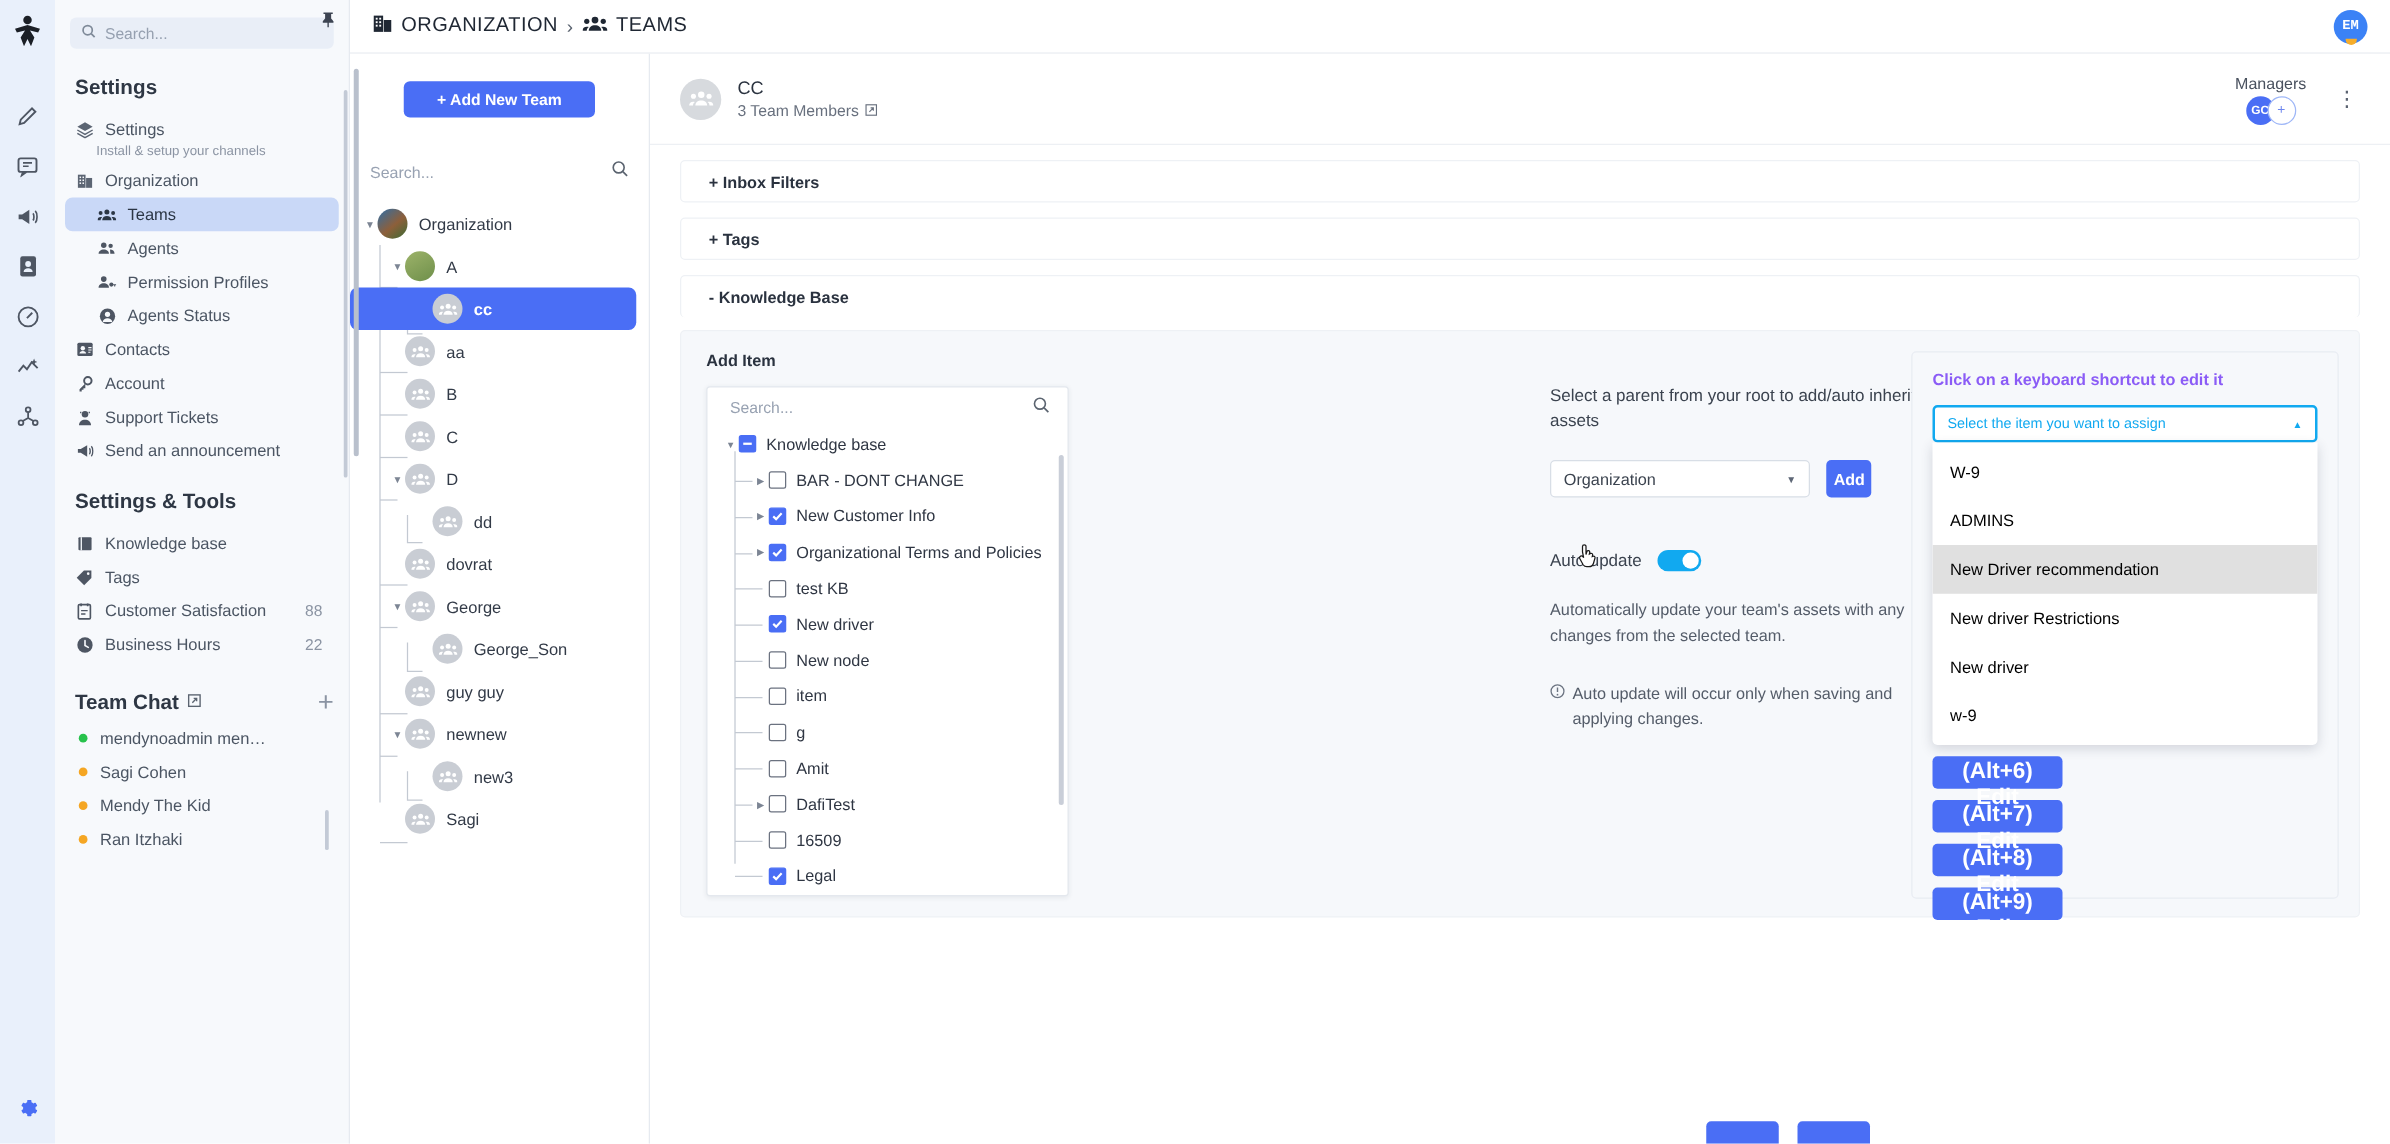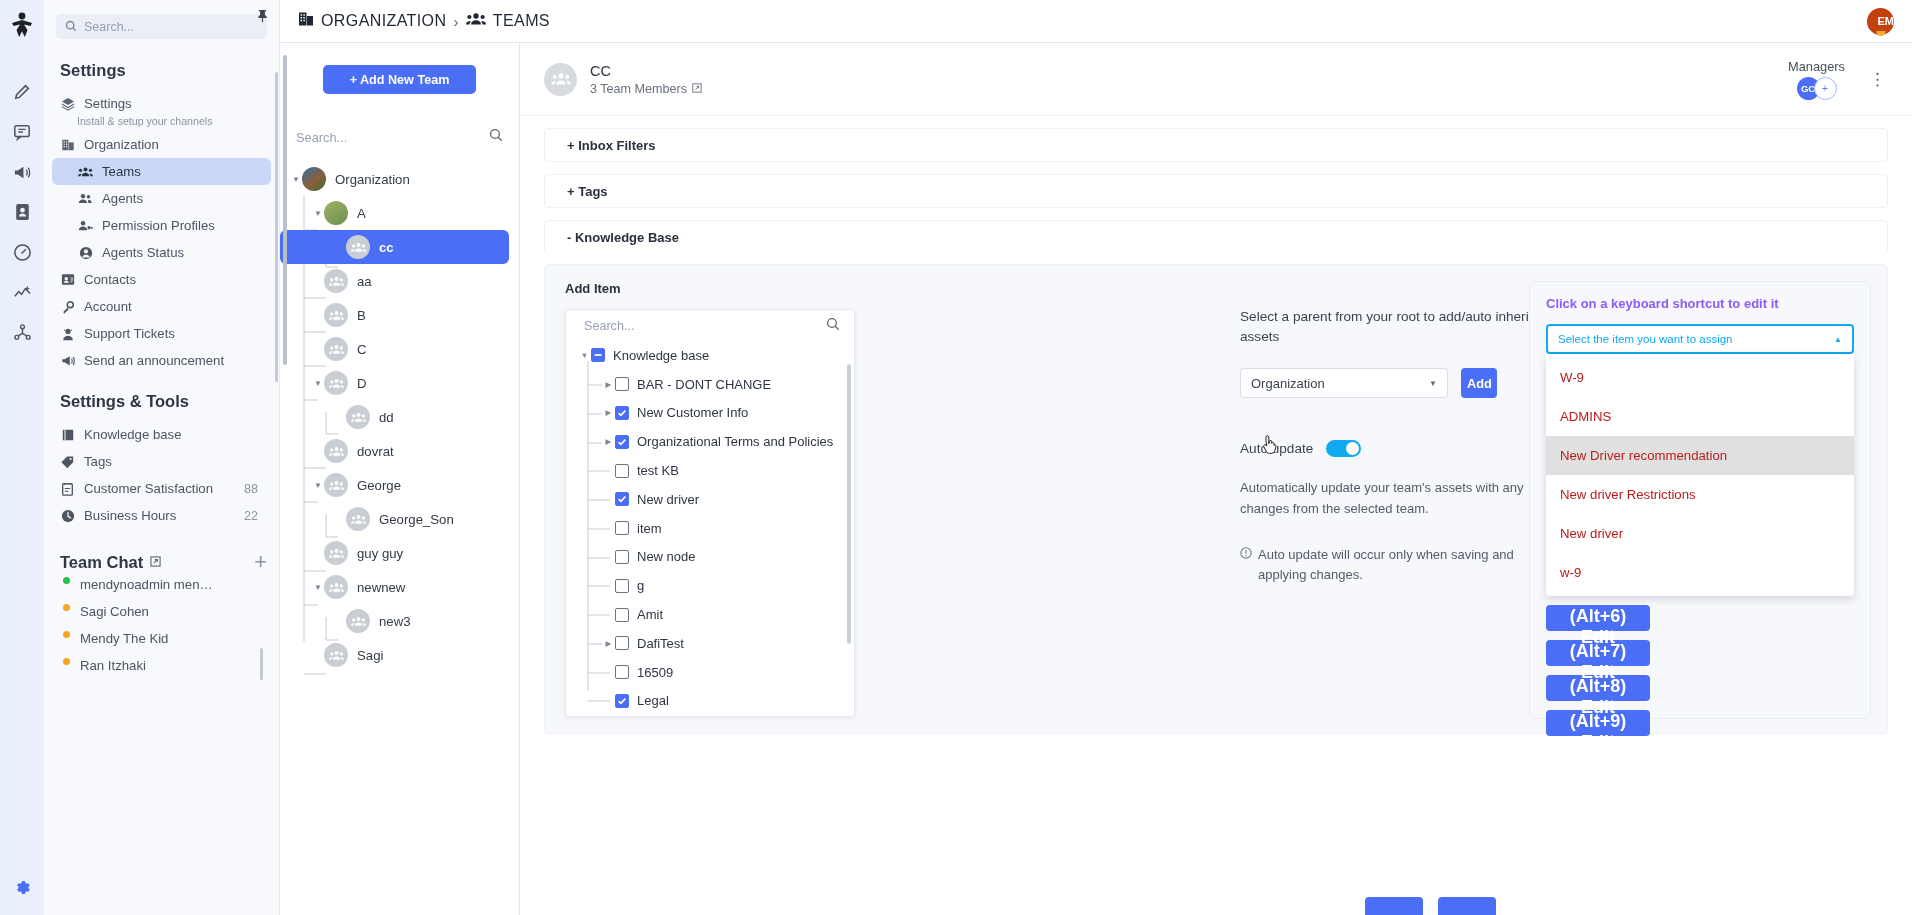--- a/index.html
+++ b/index.html
@@ -75,21 +75,21 @@
   
   .tc-head {
     display:flex; align-items:center; margin:22px 12px 4px 16px;
   }
   .tc-head .t { font-size:16.5px; font-weight:600; color:#2e3744; }
   .tc-head .ext { margin-left:7px; color:#5b6personally; }
   .tc-head .plus {
     margin-left:auto; font-size:22px; color:#8b94a3; line-height:1; cursor:pointer;
   }
   .tc-row {
-    display:flex; gap:10px;
+    display:flex; align-items:center; gap:10px;
     height:27px; padding-left:19px; font-size:13.2px; color:#4b5563; cursor:pointer;
   }
   .dot { width:7px; height:7px; border-radius:50%; flex:none; }
   .side-scroll {
     position:absolute; right:1px; top:72px; width:3px; height:310px;
     background:#c3cad6; border-radius:2px;
   }
   .side-scroll2 {
     position:absolute; right:16px; top:648px; width:3px; height:32px;
     background:#c3cad6; border-radius:2px;
@@ -101,23 +101,24 @@
     background:#fff; border-bottom:1px solid #e6eaf0;
     display:flex; align-items:center; padding:0 18px;
   }
   #topbar .bc {
     display:flex; align-items:center; gap:7px;
     font-size:16px; font-weight:500; color:#1f2733; letter-spacing:.4px;
   }
   #topbar .chev { color:#59626f; font-size:15px; }
   .avatar-em {
     margin-left:auto; width:27px; height:27px; border-radius:50%;
-    background:#c2410c; color:#fff; font-size:11px; font-weight:600;
-    display:flex; align-items:center; justify-content:flex-end; position:relative;
+    background:#3b82f6; color:#fff; font-size:11px; font-weight:600;
+    display:flex; align-items:center; justify-content:center; position:relative;
     cursor:pointer;
+    font-family:Liberation Mono, monospace;
   }
   .avatar-em::after{
     content:""; position:absolute; bottom:-1px; left:50%; transform:translateX(-50%);
     width:9px; height:5px; border-radius:0 0 5px 5px; background:#f6ad2b;
   }
 
   
   #team-panel {
     position:absolute; left:280px; top:43px; width:240px; height:872px;
     background:#fff; border-right:1px solid #e6eaf0; overflow:hidden;
@@ -264,21 +265,21 @@
     font-size:11.5px; color:#11a9f0; cursor:pointer;
   }
   .ks-select .dcaret { margin-left:auto; color:#11a9f0; font-size:8px; }
   .ks-menu {
     margin-top:0; background:#fff; border-radius:0 0 4px 4px;
     box-shadow:0 3px 9px rgba(40,50,70,.17); overflow:hidden;
     padding:4px 0;
   }
   .ks-item {
     height:39px; display:flex; align-items:center; padding-left:14px;
-    font-size:13.2px; color:#b91c1c; cursor:pointer;
+    font-size:13.2px; color:#000000; cursor:pointer;
   }
   .ks-item.hover { background:#e0e0e0; }
   .edit-btn {
     margin-top:9px; width:104px; height:26px; background:#4a6ef5; color:#fff;
     border:none; border-radius:4px; font-size:18px; font-weight:600;
     font-family:inherit; cursor:pointer; display:block;
   }
   .cursor-hand {
     position:absolute; left:1262px; top:434px; width:17px; height:21px; pointer-events:none;
   }
@@ -959,26 +960,26 @@
             <span class="cb checked">
               <svg width="10" height="10" viewBox="0 0 10 10" fill="none" stroke="#fff" stroke-width="1.7">
                   <path d="M1.6 5.1L3.9 7.3 8.3 2.6"></path>
                 </svg>
             </span>
             <span>New driver</span>
           </div>
 
           <div class="kbrow" style="padding-left:41px">
             <span class="cb"></span>
-            <span>item</span>
+            <span>New node</span>
           </div>
 
           <div class="kbrow" style="padding-left:41px">
             <span class="cb"></span>
-            <span>New node</span>
+            <span>item</span>
           </div>
 
           <div class="kbrow" style="padding-left:41px">
             <span class="cb"></span>
             <span>g</span>
           </div>
 
           <div class="kbrow" style="padding-left:41px">
             <span class="cb"></span>
             <span>Amit</span>

